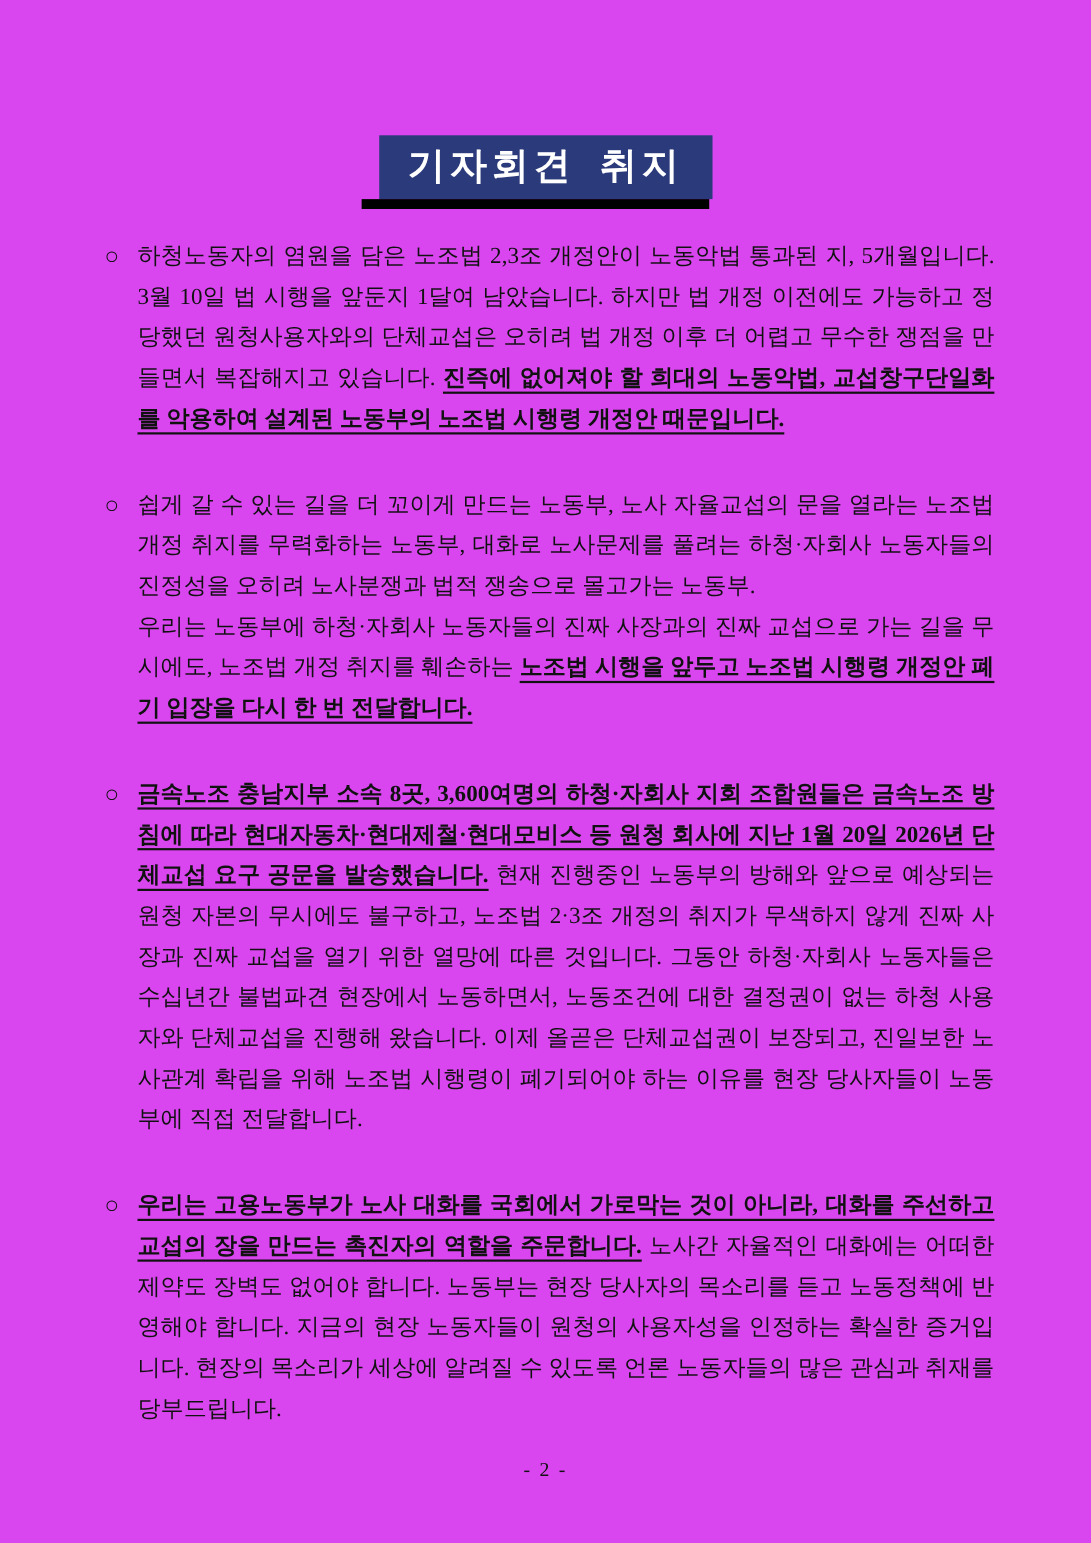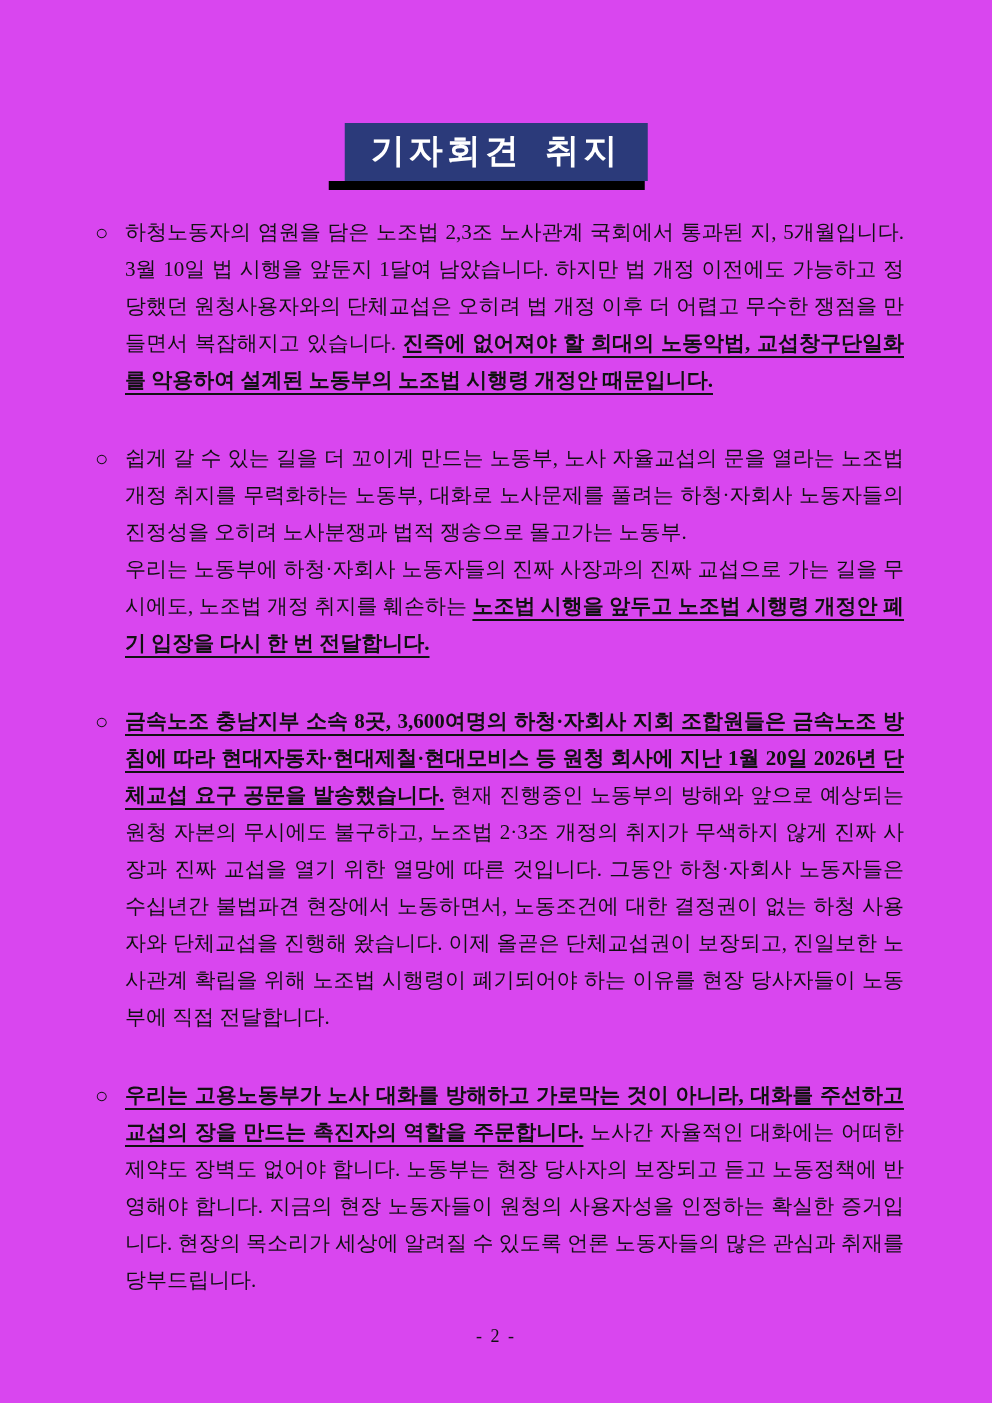--- a/index.html
+++ b/index.html
@@ -71,22 +71,22 @@
 </style>
 </head>
 <body>
 
 <div class="page">
   <div class="banner" style="background: rgb(43, 58, 122); color: rgb(255, 255, 255);">
     <span>기자회견 취지</span>
   </div>
 
   <div class="content">
-      <div class="para"><span class="bullet">○</span><span class="seg">하청노동자의 염원을 담은 노조법 2,3조 노사관계 국회에서 통과된 지, 5개월입니다. 3월 10일 법 시행을 앞둔지 1달여 남았습니다. 하지만 법 개정 이전에도 가능하고 정당했던 원청사용자와의 단체교섭은 오히려 법 개정 이후 더 어렵고 무수한 쟁점을 만들면서 복잡해지고 있습니다. </span><span class="seg em">진즉에 없어져야 할 희대의 노동악법, 교섭창구단일화를 악용하여 설계된 노동부의 노조법 시행령 개정안 때문입니다.</span></div>
+      <div class="para"><span class="bullet">○</span><span class="seg">하청노동자의 염원을 담은 노조법 2,3조 개정안이 노동악법 통과된 지, 5개월입니다. 3월 10일 법 시행을 앞둔지 1달여 남았습니다. 하지만 법 개정 이전에도 가능하고 정당했던 원청사용자와의 단체교섭은 오히려 법 개정 이후 더 어렵고 무수한 쟁점을 만들면서 복잡해지고 있습니다. </span><span class="seg em">진즉에 없어져야 할 희대의 노동악법, 교섭창구단일화를 악용하여 설계된 노동부의 노조법 시행령 개정안 때문입니다.</span></div>
       <div class="para"><span class="bullet">○</span><span class="seg">쉽게 갈 수 있는 길을 더 꼬이게 만드는 노동부, 노사 자율교섭의 문을 열라는 노조법 개정 취지를 무력화하는 노동부, 대화로 노사문제를 풀려는 하청·자회사 노동자들의 진정성을 오히려 노사분쟁과 법적 쟁송으로 몰고가는 노동부.</span><br><span class="seg">우리는 노동부에 하청·자회사 노동자들의 진짜 사장과의 진짜 교섭으로 가는 길을 무시에도, 노조법 개정 취지를 훼손하는 </span><span class="seg em">노조법 시행을 앞두고 노조법 시행령 개정안 폐기 입장을 다시 한 번 전달합니다.</span></div>
       <div class="para"><span class="bullet">○</span><span class="seg em">금속노조 충남지부 소속 8곳, 3,600여명의 하청·자회사 지회 조합원들은 금속노조 방침에 따라 현대자동차·현대제철·현대모비스 등 원청 회사에 지난 1월 20일 2026년 단체교섭 요구 공문을 발송했습니다.</span><span class="seg"> 현재 진행중인 노동부의 방해와 앞으로 예상되는 원청 자본의 무시에도 불구하고, 노조법 2·3조 개정의 취지가 무색하지 않게 진짜 사장과 진짜 교섭을 열기 위한 열망에 따른 것입니다. 그동안 하청·자회사 노동자들은 수십년간 불법파견 현장에서 노동하면서, 노동조건에 대한 결정권이 없는 하청 사용자와 단체교섭을 진행해 왔습니다. 이제 올곧은 단체교섭권이 보장되고, 진일보한 노사관계 확립을 위해 노조법 시행령이 폐기되어야 하는 이유를 현장 당사자들이 노동부에 직접 전달합니다.</span></div>
-      <div class="para"><span class="bullet">○</span><span class="seg em">우리는 고용노동부가 노사 대화를 방해하고 가로막는 것이 아니라, 대화를 주선하고 교섭의 장을 만드는 촉진자의 역할을 주문합니다.</span><span class="seg"> 노사간 자율적인 대화에는 어떠한 제약도 장벽도 없어야 합니다. 노동부는 현장 당사자의 보장되고 듣고 노동정책에 반영해야 합니다. 지금의 현장 노동자들이 원청의 사용자성을 인정하는 확실한 증거입니다. 현장의 목소리가 세상에 알려질 수 있도록 언론 노동자들의 많은 관심과 취재를 당부드립니다.</span></div>
+      <div class="para"><span class="bullet">○</span><span class="seg em">우리는 고용노동부가 노사 대화를 국회에서 가로막는 것이 아니라, 대화를 주선하고 교섭의 장을 만드는 촉진자의 역할을 주문합니다.</span><span class="seg"> 노사간 자율적인 대화에는 어떠한 제약도 장벽도 없어야 합니다. 노동부는 현장 당사자의 목소리를 듣고 노동정책에 반영해야 합니다. 지금의 현장 노동자들이 원청의 사용자성을 인정하는 확실한 증거입니다. 현장의 목소리가 세상에 알려질 수 있도록 언론 노동자들의 많은 관심과 취재를 당부드립니다.</span></div>
     </div>
 
   <div class="footer">
     <span>- 2 -</span>
   </div>
 </div>
 
 </body></html>

